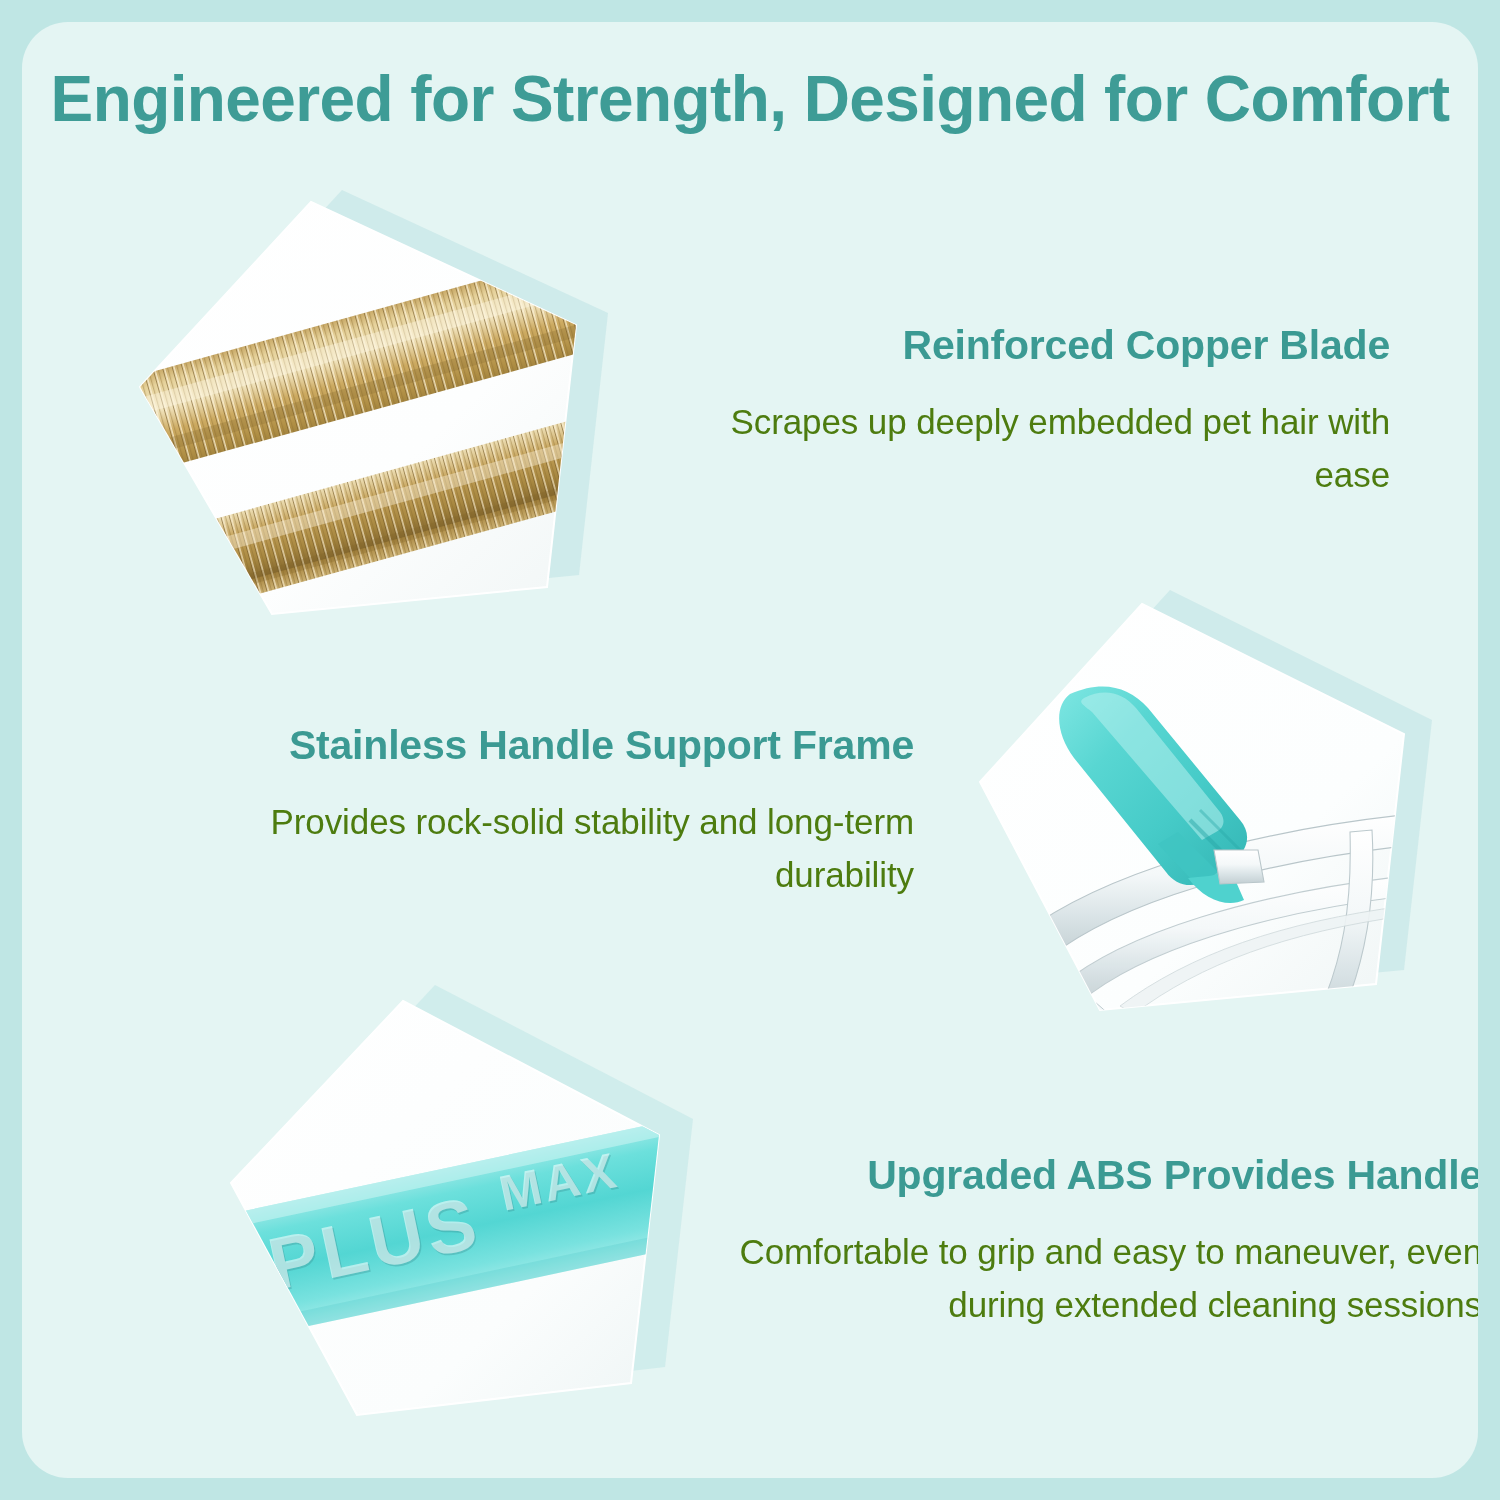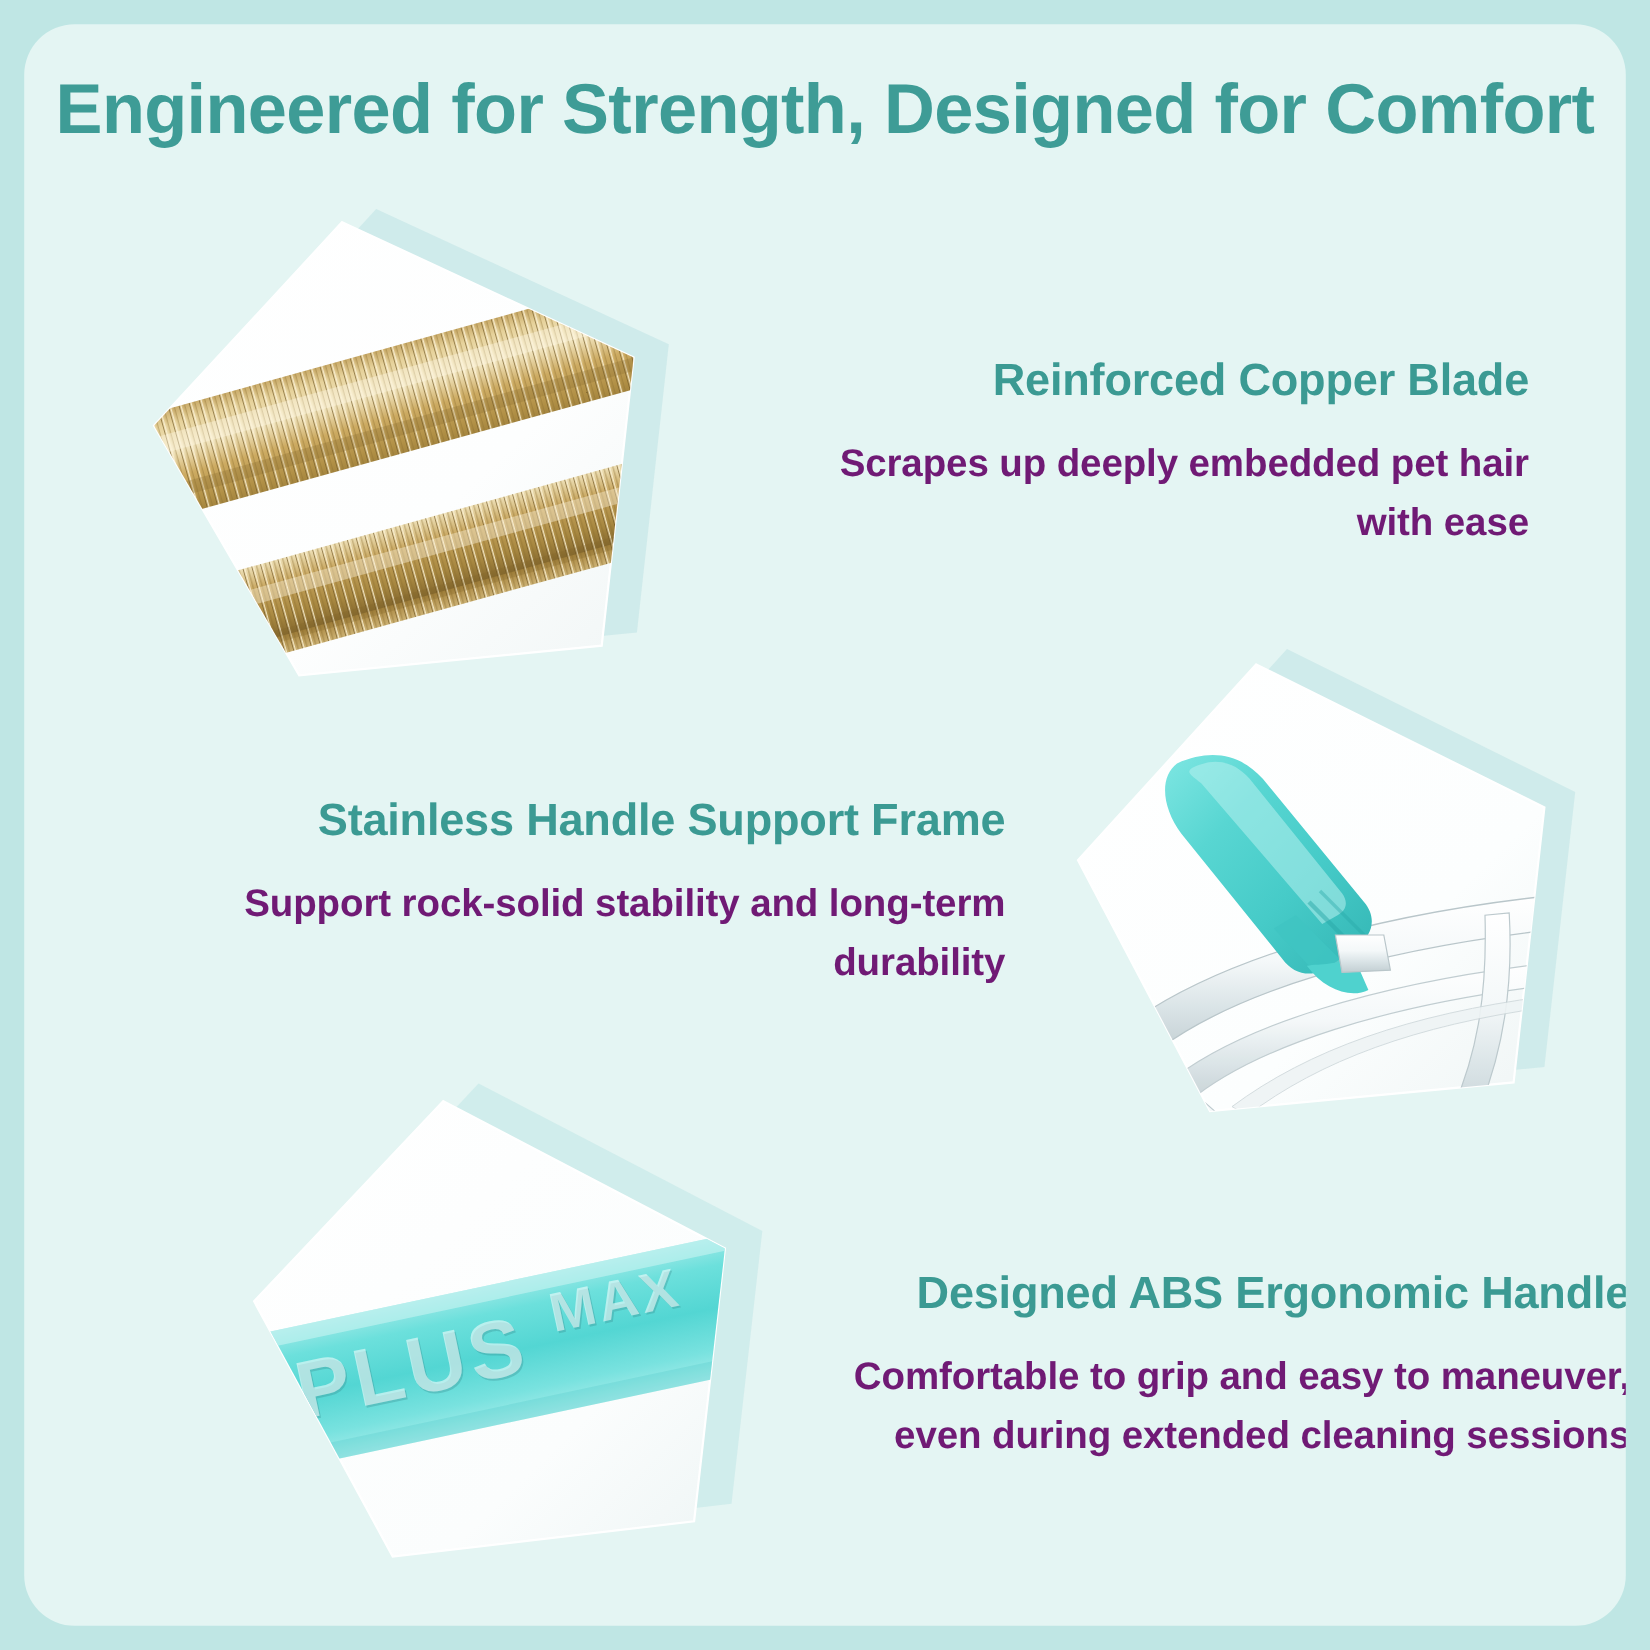--- a/index.html
+++ b/index.html
@@ -60,22 +60,22 @@
     font-size: 41px;
     font-weight: bold;
     color: #3b9a93;
     letter-spacing: -0.2px;
     line-height: 1.15;
     margin: 0 0 26px 0;
     white-space: nowrap;
   }
   .feature-body {
     font-size: 35px;
-    font-weight: bold;
-    color: #701a75;
+    font-weight: normal;
+    color: #4d7c0f;
     line-height: 1.52;
     margin: 0;
     letter-spacing: -0.1px;
   }
 
   
   #feature-1 { left: 80px;  top: 160px;  width: 560px; height: 470px; }
   #text-1    { left: 668px; top: 300px;  width: 700px; }
 
   
@@ -237,21 +237,21 @@
             <path d="M236 296 C252 318 276 326 292 318 L278 286 C266 296 248 294 236 296 Z" fill="#4fd2ce"></path>
 
             <path d="M262 268 L306 268 L312 300 L268 302 Z" fill="url(#steelGrad)" stroke="#b9c6ca" stroke-width="1.1"></path>
           </g>
         </svg>
       </div>
     </div>
 
     <div class="feature-text" id="text-2">
       <div class="feature-heading">Stainless Handle Support Frame</div>
-      <div class="feature-body">Support rock-solid stability and long-term durability</div>
+      <div class="feature-body">Provides rock-solid stability and long-term durability</div>
     </div>
 
     <div class="feature" id="feature-3">
       <div class="art">
         <svg viewBox="0 0 500 480" xmlns="http://www.w3.org/2000/svg">
           <defs>
             <linearGradient id="cardshade3" x1="0" y1="0" x2="1" y2="1">
               <stop offset="0%" stop-color="#ffffff"></stop>
               <stop offset="70%" stop-color="#fbfdfd"></stop>
               <stop offset="100%" stop-color="#eef5f5"></stop>
@@ -286,18 +286,18 @@
 
               <text x="300" y="246" font-family="'Liberation Sans', sans-serif" font-size="50" font-weight="bold" letter-spacing="3" class="emboss-dark">MAX</text>
               <text x="299" y="244" font-family="'Liberation Sans', sans-serif" font-size="50" font-weight="bold" letter-spacing="3" class="emboss-light">MAX</text>
             </g>
           </g>
         </svg>
       </div>
     </div>
 
     <div class="feature-text" id="text-3">
-      <div class="feature-heading">Designed ABS Ergonomic Handle</div>
+      <div class="feature-heading">Upgraded ABS Provides Handle</div>
       <div class="feature-body">Comfortable to grip and easy to maneuver, even during extended cleaning sessions</div>
     </div>
 
   </div>
 </div>
 
 </body></html>

